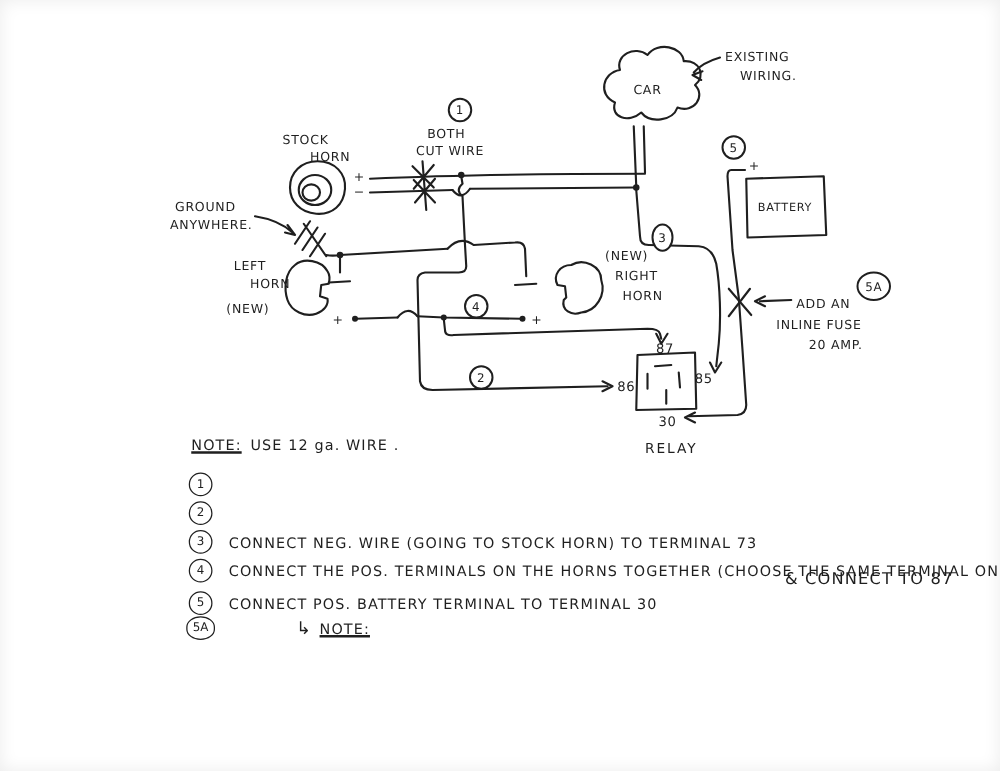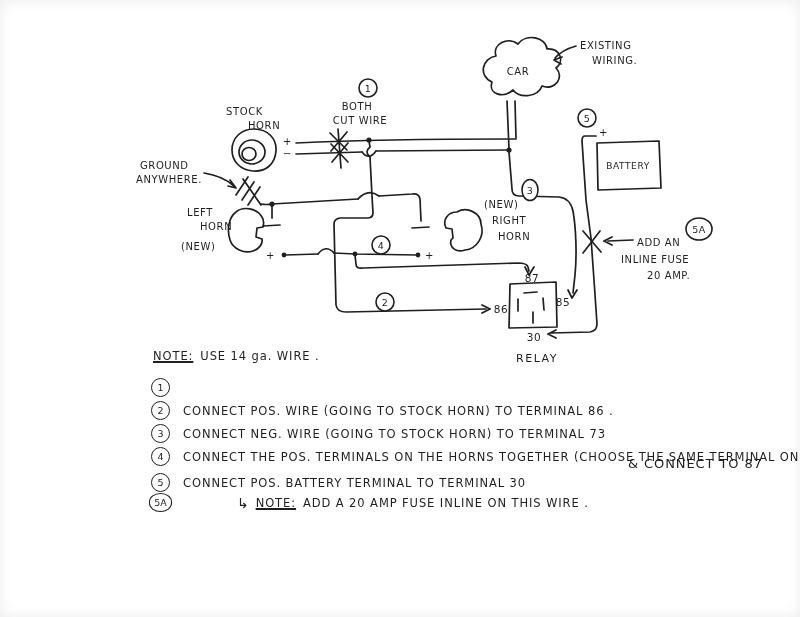--- a/index.html
+++ b/index.html
@@ -159,30 +159,29 @@
     <text x="563" y="306">85</text>
     <text x="534" y="341">30</text>
   </g>
   <text x="537" y="362" text-anchor="middle" style="font-size:11px;letter-spacing:1.5px;">RELAY</text>
 </svg>
 
 <div class="notes-layer">
 
   <div class="note-line" style="left:153px;top:349px;">
     <span class="note-label">NOTE:</span>
-    <span>USE 14 ga. WIRE .</span>
+    <span>USE 12 ga. WIRE .</span>
   </div>
 
   <div class="note-line" style="left:151px;top:378px;">
     <span class="cnum">1</span>
   </div>
 
   <div class="note-line" style="left:151px;top:401px;">
     <span class="cnum">2</span>
-    <span>CONNECT  POS. WIRE  (GOING TO STOCK HORN) TO  TERMINAL  86 .</span>
   </div>
 
   <div class="note-line" style="left:151px;top:424px;">
     <span class="cnum">3</span>
     <span>CONNECT  NEG. WIRE  (GOING TO STOCK HORN) TO  TERMINAL  73</span>
   </div>
 
   <div class="note-line" style="left:151px;top:447px;">
     <span class="cnum">4</span>
     <span>CONNECT  THE POS. TERMINALS ON THE HORNS TOGETHER  (CHOOSE THE SAME TERMINAL ON BOTH HORNS)</span>
@@ -192,17 +191,16 @@
 
   <div class="note-line" style="left:151px;top:473px;">
     <span class="cnum">5</span>
     <span>CONNECT  POS.  BATTERY  TERMINAL  TO  TERMINAL  30</span>
   </div>
 
   <div class="note-line" style="left:149px;top:493px;">
     <span class="cnum wide">5A</span>
     <span class="ret-arrow">↳</span>
     <span class="note-label">NOTE:</span>
-    <span>ADD  A  20 AMP  FUSE  INLINE  ON  THIS  WIRE .</span>
   </div>
 
 </div>
 </div>
 
 </body></html>

